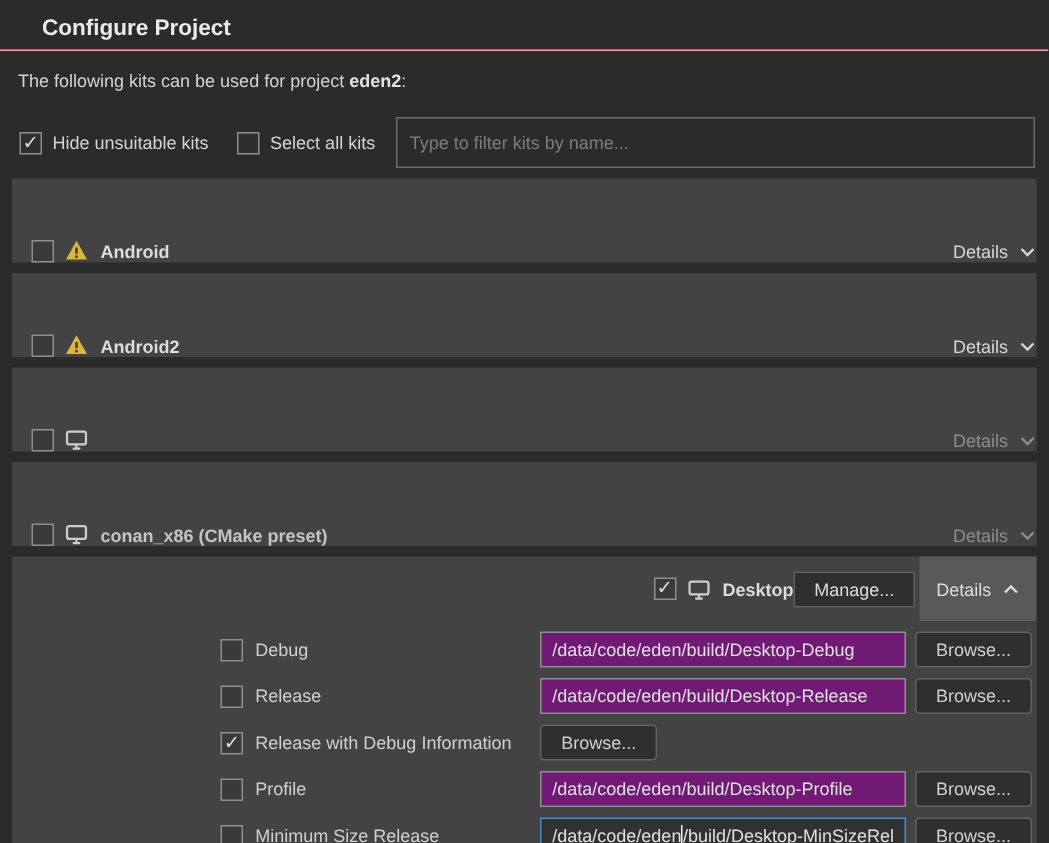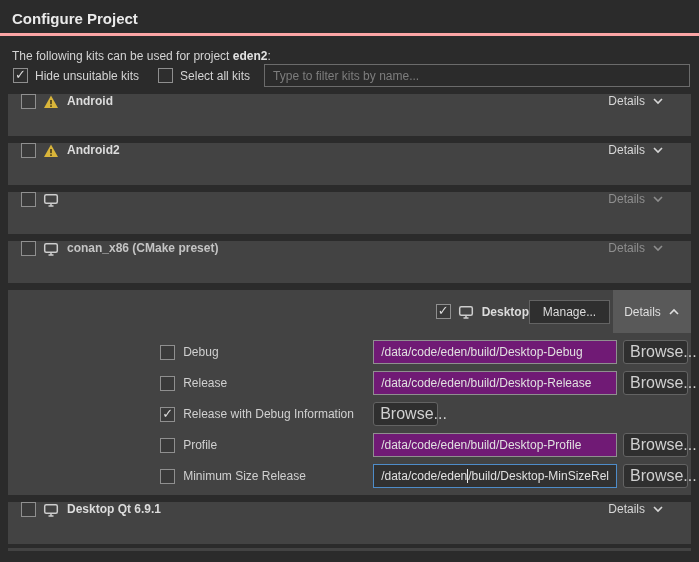--- a/index.html
+++ b/index.html
@@ -2,51 +2,51 @@
 <html><head>
 <meta charset="utf-8">
 <style>
   html,body{margin:0;padding:0;}
   body{
     width:699px;height:562px;overflow:hidden;position:relative;
     background:#2b2b2b;color:#d4d4d4;
     font-family:"Liberation Sans",sans-serif;font-size:12px;
   }
   .title-bar{
-    padding:9px 12px 5px 12px;border-bottom:3px solid #fca5a5;
+    padding:9px 12px 5px 28px;border-bottom:1px solid #fca5a5;
   }
   .title-bar h1{
     margin:0;font-size:15px;line-height:19px;font-weight:bold;color:#eaeaea;
   }
   .subtitle{margin:13px 12px 0 12px;line-height:15px;color:#d4d4d4;}
   .subtitle b{color:#e2e2e2;}
 
-  .toolbar{display:flex;align-items:center;margin:0 9px 0 13px;justify-content:space-between;}
+  .toolbar{display:flex;align-items:center;margin:16px 9px 0 13px;justify-content:space-between;}
   .cb{
     width:15px;height:15px;box-sizing:border-box;flex:none;
     border:1px solid #8f8f8f;background:#2e2e2e;position:relative;
   }
   .kit .cb,.cfg-row .cb{background:#3a3a3a;}
   .cb.checked::after{
     content:"\2713";position:absolute;left:1px;top:-2px;
     font-size:13px;color:#dcdcdc;
   }
   .cb-label{margin-left:7px;}
   .toolbar .gap{width:19px;flex:none;}
   .filter{
-    flex:1;margin-left:14px;height:23px;box-sizing:border-box;
+    flex:1;margin-left:14px;height:34px;box-sizing:border-box;
     background:#2b2b2b;border:1px solid #6b6b6b;color:#0ea5e9;
     padding:0 8px;font-family:"Liberation Sans",sans-serif;font-size:12px;outline:none;
   }
   .filter::placeholder{color:#7d7d7d;}
 
   .kit-list{margin:7px 8px 0 8px;}
   .kit{
-    background:#434343;height:42px;margin-bottom:7px;box-sizing:border-box;
-    display:flex;align-items:flex-start;padding:0 27px 0 13px;
+    background:#434343;height:56px;margin-bottom:7px;box-sizing:border-box;
+    display:flex;align-items:flex-end;padding:0 0 0 13px;
   }
   .kit-icon{width:16px;height:16px;margin-left:7px;flex:none;}
   .kit-name{font-weight:bold;color:#dcdcdc;margin-left:8px;}
   .kit.dim .kit-name{color:#c4c4c4;}
   .details{
     margin-left:auto;display:flex;align-items:center;gap:7px;
     color:#d6d6d6;cursor:default;
   }
   .kit.dim .details{color:#8e8e8e;}
   .chev{display:block;}
@@ -67,23 +67,23 @@
   .cfg-row{display:flex;align-items:center;height:24px;margin-bottom:7px;}
   .cfg-label{margin-left:8px;width:190px;flex:none;color:#d0d0d0;}
   .path-field{
     flex:1;height:24px;box-sizing:border-box;display:flex;align-items:center;
     background:#701a75;border:1px solid #8f8f8f;color:#e0e0e0;
     padding:0 7px;margin-right:6px;white-space:nowrap;overflow:hidden;
   }
   .path-field.focused{border:1px solid #4e8cc9;background:#313131;}
   .caret{display:inline-block;width:1px;height:14px;background:#ececec;vertical-align:-2px;}
   .browse-btn{
-    width:65px;height:24px;box-sizing:border-box;flex:none;
+    width:78px;height:24px;box-sizing:border-box;flex:none;
     background:#2f2f2f;border:1px solid #636363;border-radius:3px;
-    color:#d0d0d0;font-family:"Liberation Sans",sans-serif;font-size:16px;
+    color:#d0d0d0;font-family:"Liberation Sans",sans-serif;font-size:12px;
   }
   .kit-sliver{background:#434343;height:3px;margin:0 8px;}
 </style>
 </head>
 <body>
 
 <div class="title-bar">
   <h1>Configure Project</h1>
 </div>
 

